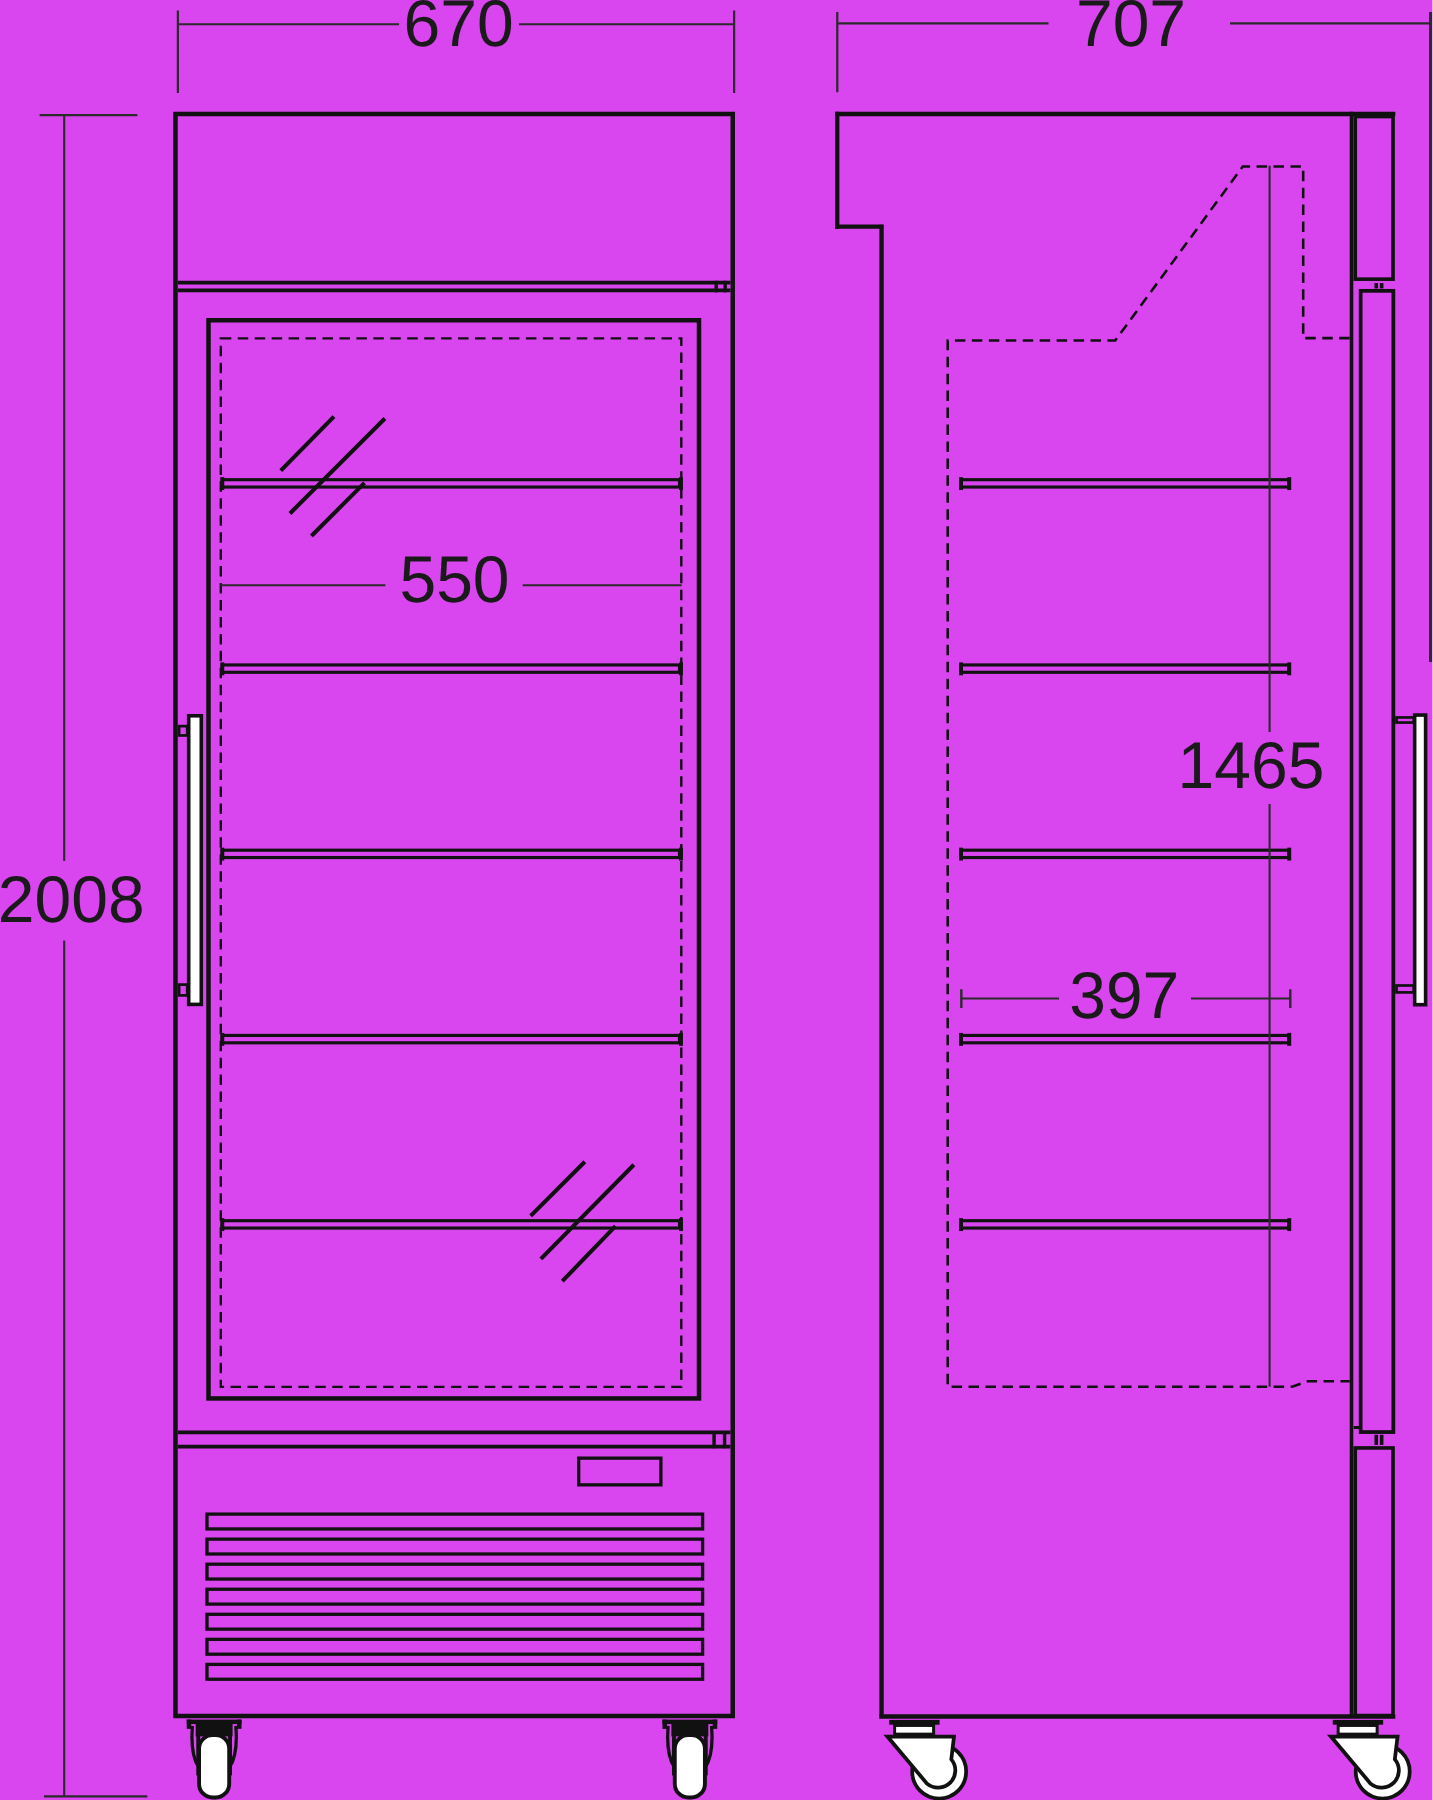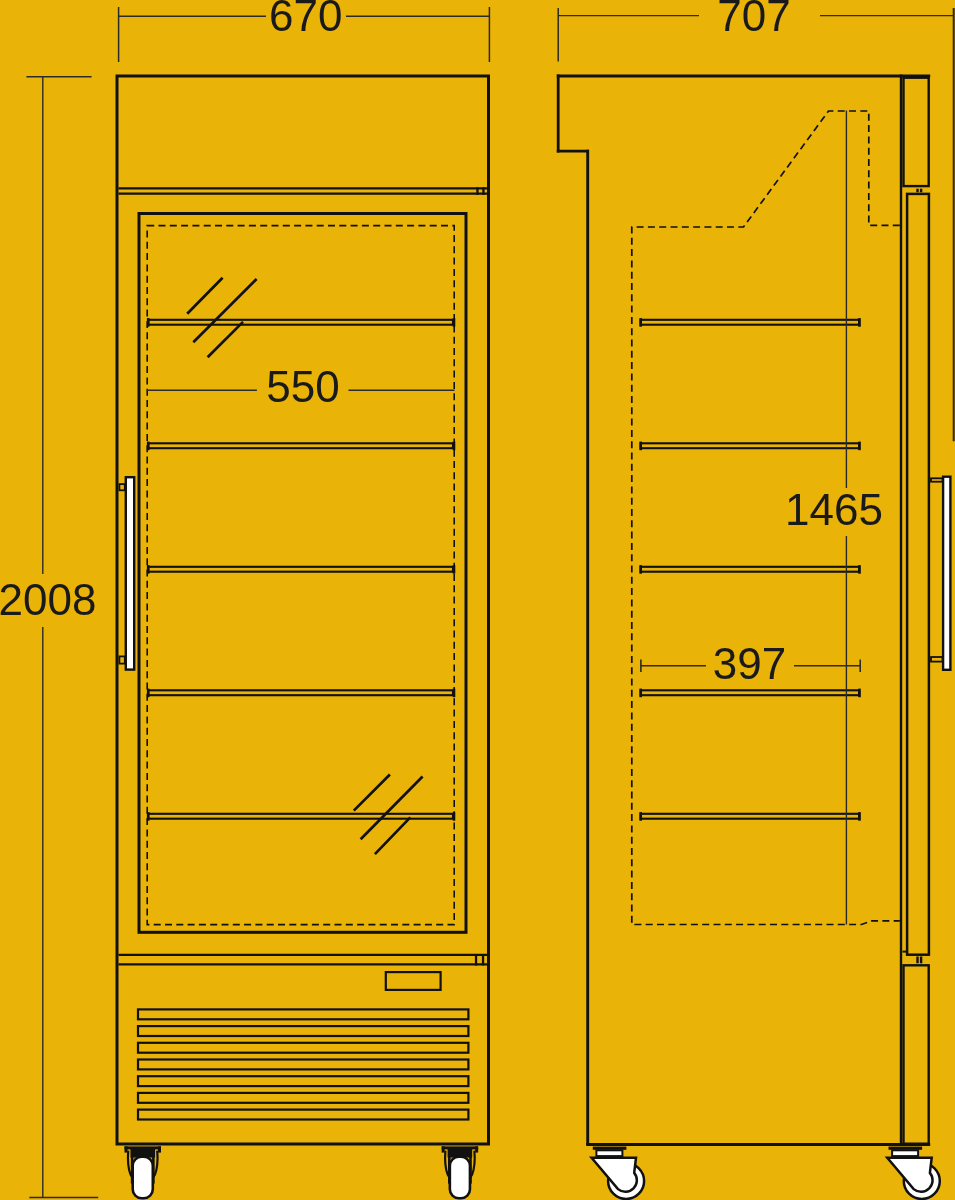--- a/index.html
+++ b/index.html
@@ -1,16 +1,16 @@
 <!DOCTYPE html>
 <html><head>
 <meta charset="utf-8">
 <style>
   html,body{margin:0;padding:0;background:#ffffff;}
-  .page{width:955px;height:1200px;position:relative;overflow:hidden;background:#eab308;}
+  .page{width:955px;height:1200px;position:relative;overflow:hidden;background:#d946ef;}
   svg{display:block;}
   text{font-family:"Liberation Sans", sans-serif;fill:#1a1a1a;}
 </style>
 </head>
 <body>
 <div class="page">
 <svg width="955" height="1200" viewBox="0 0 955 1200" xmlns="http://www.w3.org/2000/svg">
 <g fill="none" stroke-linecap="butt">
 
 <g stroke="#2b2b2b" stroke-width="1.4">

